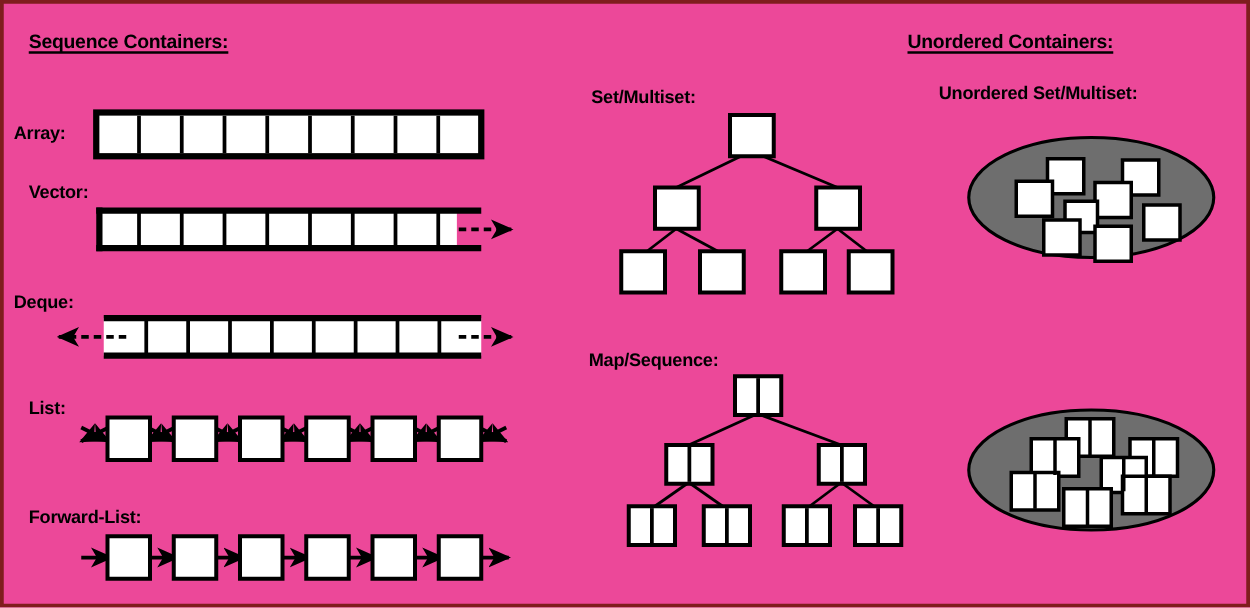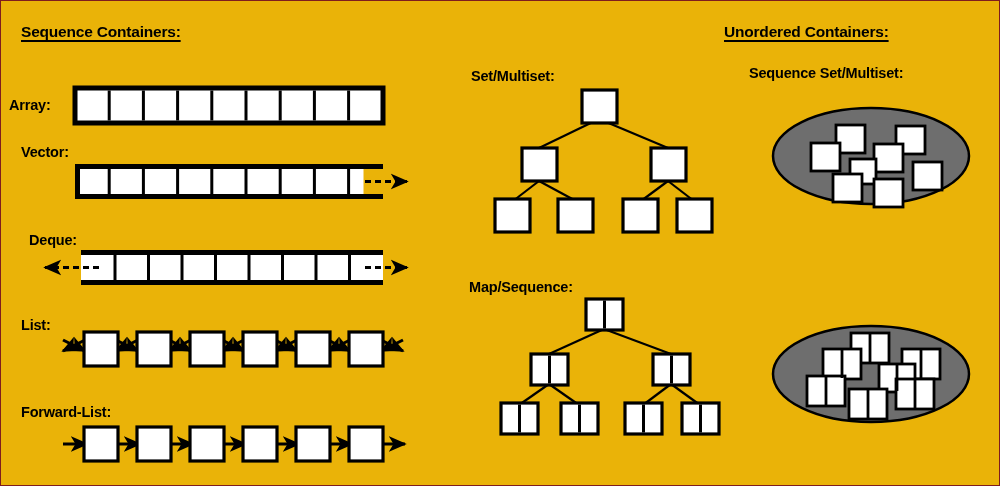--- a/index.html
+++ b/index.html
@@ -6,23 +6,23 @@
   html,body{margin:0;padding:0;}
   body{
     width:1000px;height:486px;
     background:#ffffff;
     font-family:"Liberation Sans", sans-serif;
     overflow:hidden;
   }
   #canvas{
     position:relative;
     width:1000px;height:486px;
-    background:#eab308;
+    background:#ec4899;
     box-sizing:border-box;
-    border:1px solid #7f1d1d;
+    border:3px solid #7f1d1d;
   }
   .col-head{
     position:absolute;
     font-weight:bold;
     font-size:15.5px;
     color:#000000;
     letter-spacing:-0.2px;
     text-decoration:underline;
     text-underline-offset:3px;
     text-decoration-thickness:2px;
@@ -46,28 +46,28 @@
 </head>
 <body>
 
 <div id="canvas">
 
   <div class="col-head" style="left:20px;  top:22px;">Sequence Containers:</div>
   <div class="col-head" style="left:723px; top:22px;">Unordered Containers:</div>
 
   <div class="item-label" style="left:8px; top:68px;margin-top:28px;">Array:</div>
   <div class="item-label" style="left:20px; top:143px;">Vector:</div>
-  <div class="item-label" style="left:28px; top:231px;">Deque:</div>
+  <div class="item-label" style="left:8px; top:231px;">Deque:</div>
   <div class="item-label" style="left:20px; top:316px;">List:</div>
   <div class="item-label" style="left:20px; top:403px;">Forward-List:</div>
 
   <div class="item-label" style="left:470px; top:67px;">Set/Multiset:</div>
   <div class="item-label" style="left:468px; top:278px;">Map/Sequence:</div>
 
-  <div class="item-label" style="left:748px; top:64px;">Sequence Set/Multiset:</div>
+  <div class="item-label" style="left:748px; top:64px;">Unordered Set/Multiset:</div>
 
   <svg class="svg-layer" viewBox="0 0 1000 486" xmlns="http://www.w3.org/2000/svg">
     <defs>
       <marker id="ah" viewBox="0 0 10 10" refX="9" refY="5" markerWidth="6" markerHeight="6" orient="auto-start-reverse">
         <path d="M0,0.6 L10,5 L0,9.4 L2.6,5 Z" fill="#000"></path>
       </marker>
     </defs>
 
     <g>
       <rect x="74" y="87" width="308" height="35" fill="#fff" stroke="#000" stroke-width="5"></rect>

